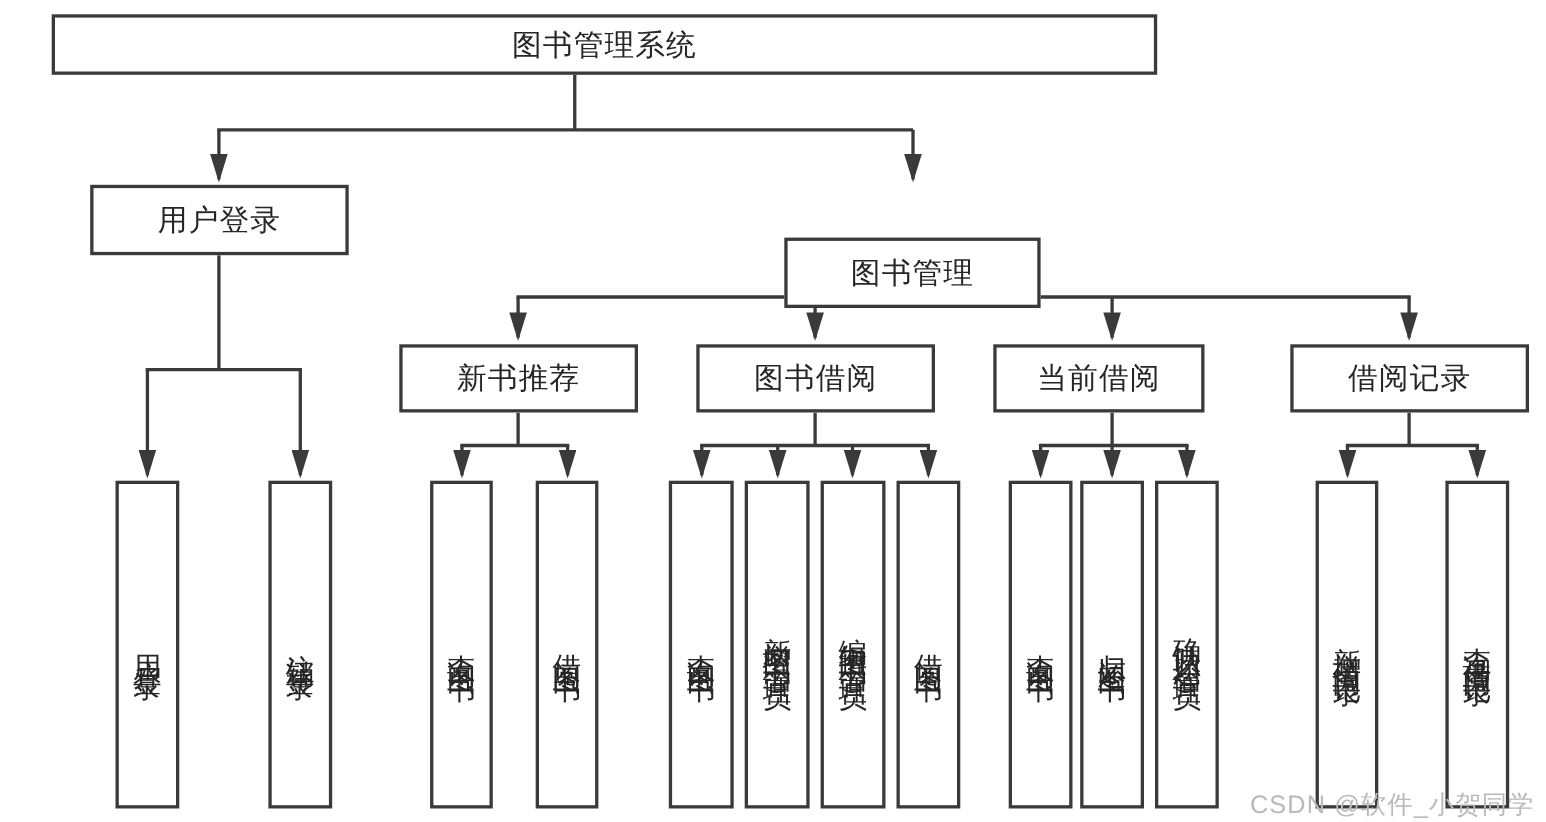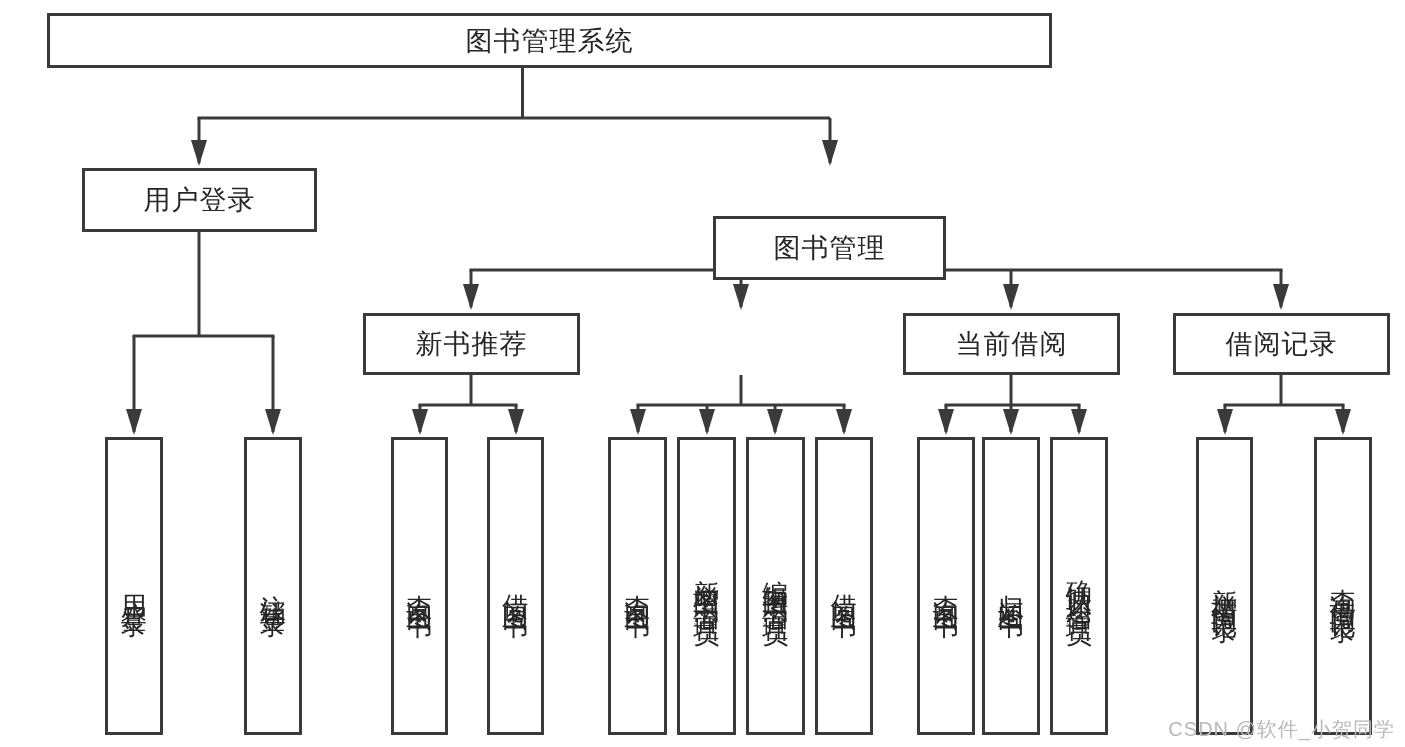--- a/index.html
+++ b/index.html
@@ -15,21 +15,21 @@
     display:flex; align-items:center; justify-content:center;
     color:#262626;
   }
   .h-node { font-size:27px; letter-spacing:1px; white-space:nowrap; }
   .v-node .v-text {
     writing-mode:vertical-rl; text-orientation:mixed;
     font-size:26px; letter-spacing:6px; line-height:1.1;
   }
   .watermark {
     position:absolute; top:716px; right:10px;
-    font-size:20px; color:#b9b9b9; letter-spacing:1px;
+    font-size:23px; color:#b9b9b9; letter-spacing:1px;
     white-space:nowrap;
     text-align:center;
   }
 </style>
 </head>
 <body>
 
 <div class="canvas">
 
   <svg class="connectors" viewBox="0 0 1405 747" xmlns="http://www.w3.org/2000/svg">
@@ -81,21 +81,22 @@
       <path d="M1343,405 V432" marker-end="url(#arrow)"></path>
     </g>
   </svg>
 
   <div class="node h-node" style="left:20px; top:13px; width:1005px; height:55px;margin-left:27px;">图书管理系统</div>
 
   <div class="node h-node" style="left:82px; top:168px; width:235px; height:64px;">用户登录</div>
   <div class="node h-node" style="left:713px; top:168px; width:233px; height:64px;margin-top:48px;">图书管理</div>
 
   <div class="node h-node" style="left:363px; top:313px; width:217px; height:62px;">新书推荐</div>
-  <div class="node h-node" style="left:903px; top:313px; width:217px; height:62px;">当前借阅</div>
+  <div class="node h-node" style="left:633px; top:313px; width:217px; height:62px;">图书借阅</div>
+  <div class="node h-node" style="left:903px; top:313px; width:192px; height:62px;">当前借阅</div>
   <div class="node h-node" style="left:1173px; top:313px; width:217px; height:62px;">借阅记录</div>
 
   <div class="node v-node" style="left:105px; top:437px; width:58px; height:298px;">
     <span class="v-text">用户登录</span>
   </div>
   <div class="node v-node" style="left:244px; top:437px; width:58px; height:298px;">
     <span class="v-text">注销登录</span>
   </div>
 
   <div class="node v-node" style="left:391px; top:437px; width:57px; height:298px;">

